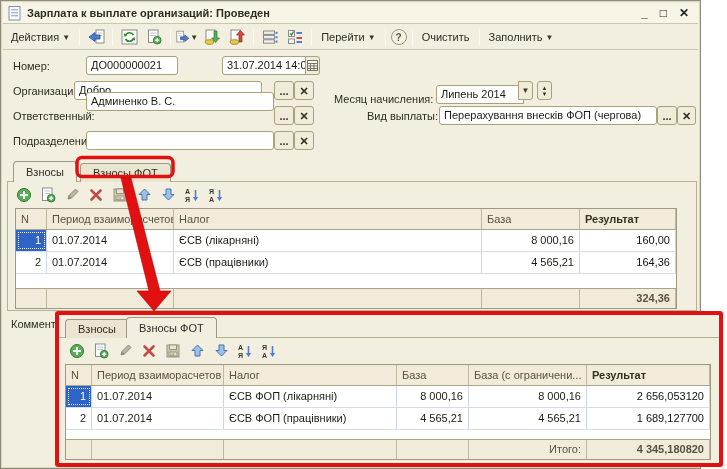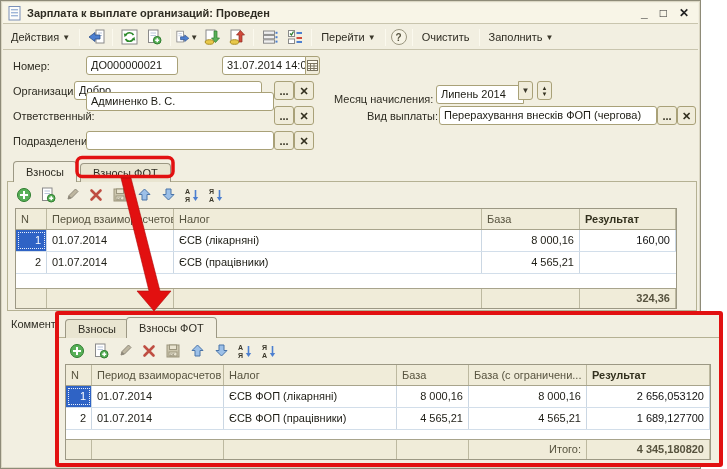--- a/index.html
+++ b/index.html
@@ -317,20 +317,21 @@
         <div class="cell">01.07.2014</div>
         <div class="cell">ЄСВ (лікарняні)</div>
         <div class="cell num">8 000,16</div>
         <div class="cell num bold">160,00</div>
       </div>
       <div class="trow drow">
         <div class="cell num">2</div>
         <div class="cell">01.07.2014</div>
         <div class="cell">ЄСВ (працівники)</div>
         <div class="cell num">4 565,21</div>
+        <div class="cell num bold">164,36</div>
       </div>
       <div class="trow frow">
         <div class="cell"></div>
         <div class="cell"></div>
         <div class="cell"></div>
         <div class="cell"></div>
         <div class="cell num totalval">324,36</div>
       </div>
     </div>
 

